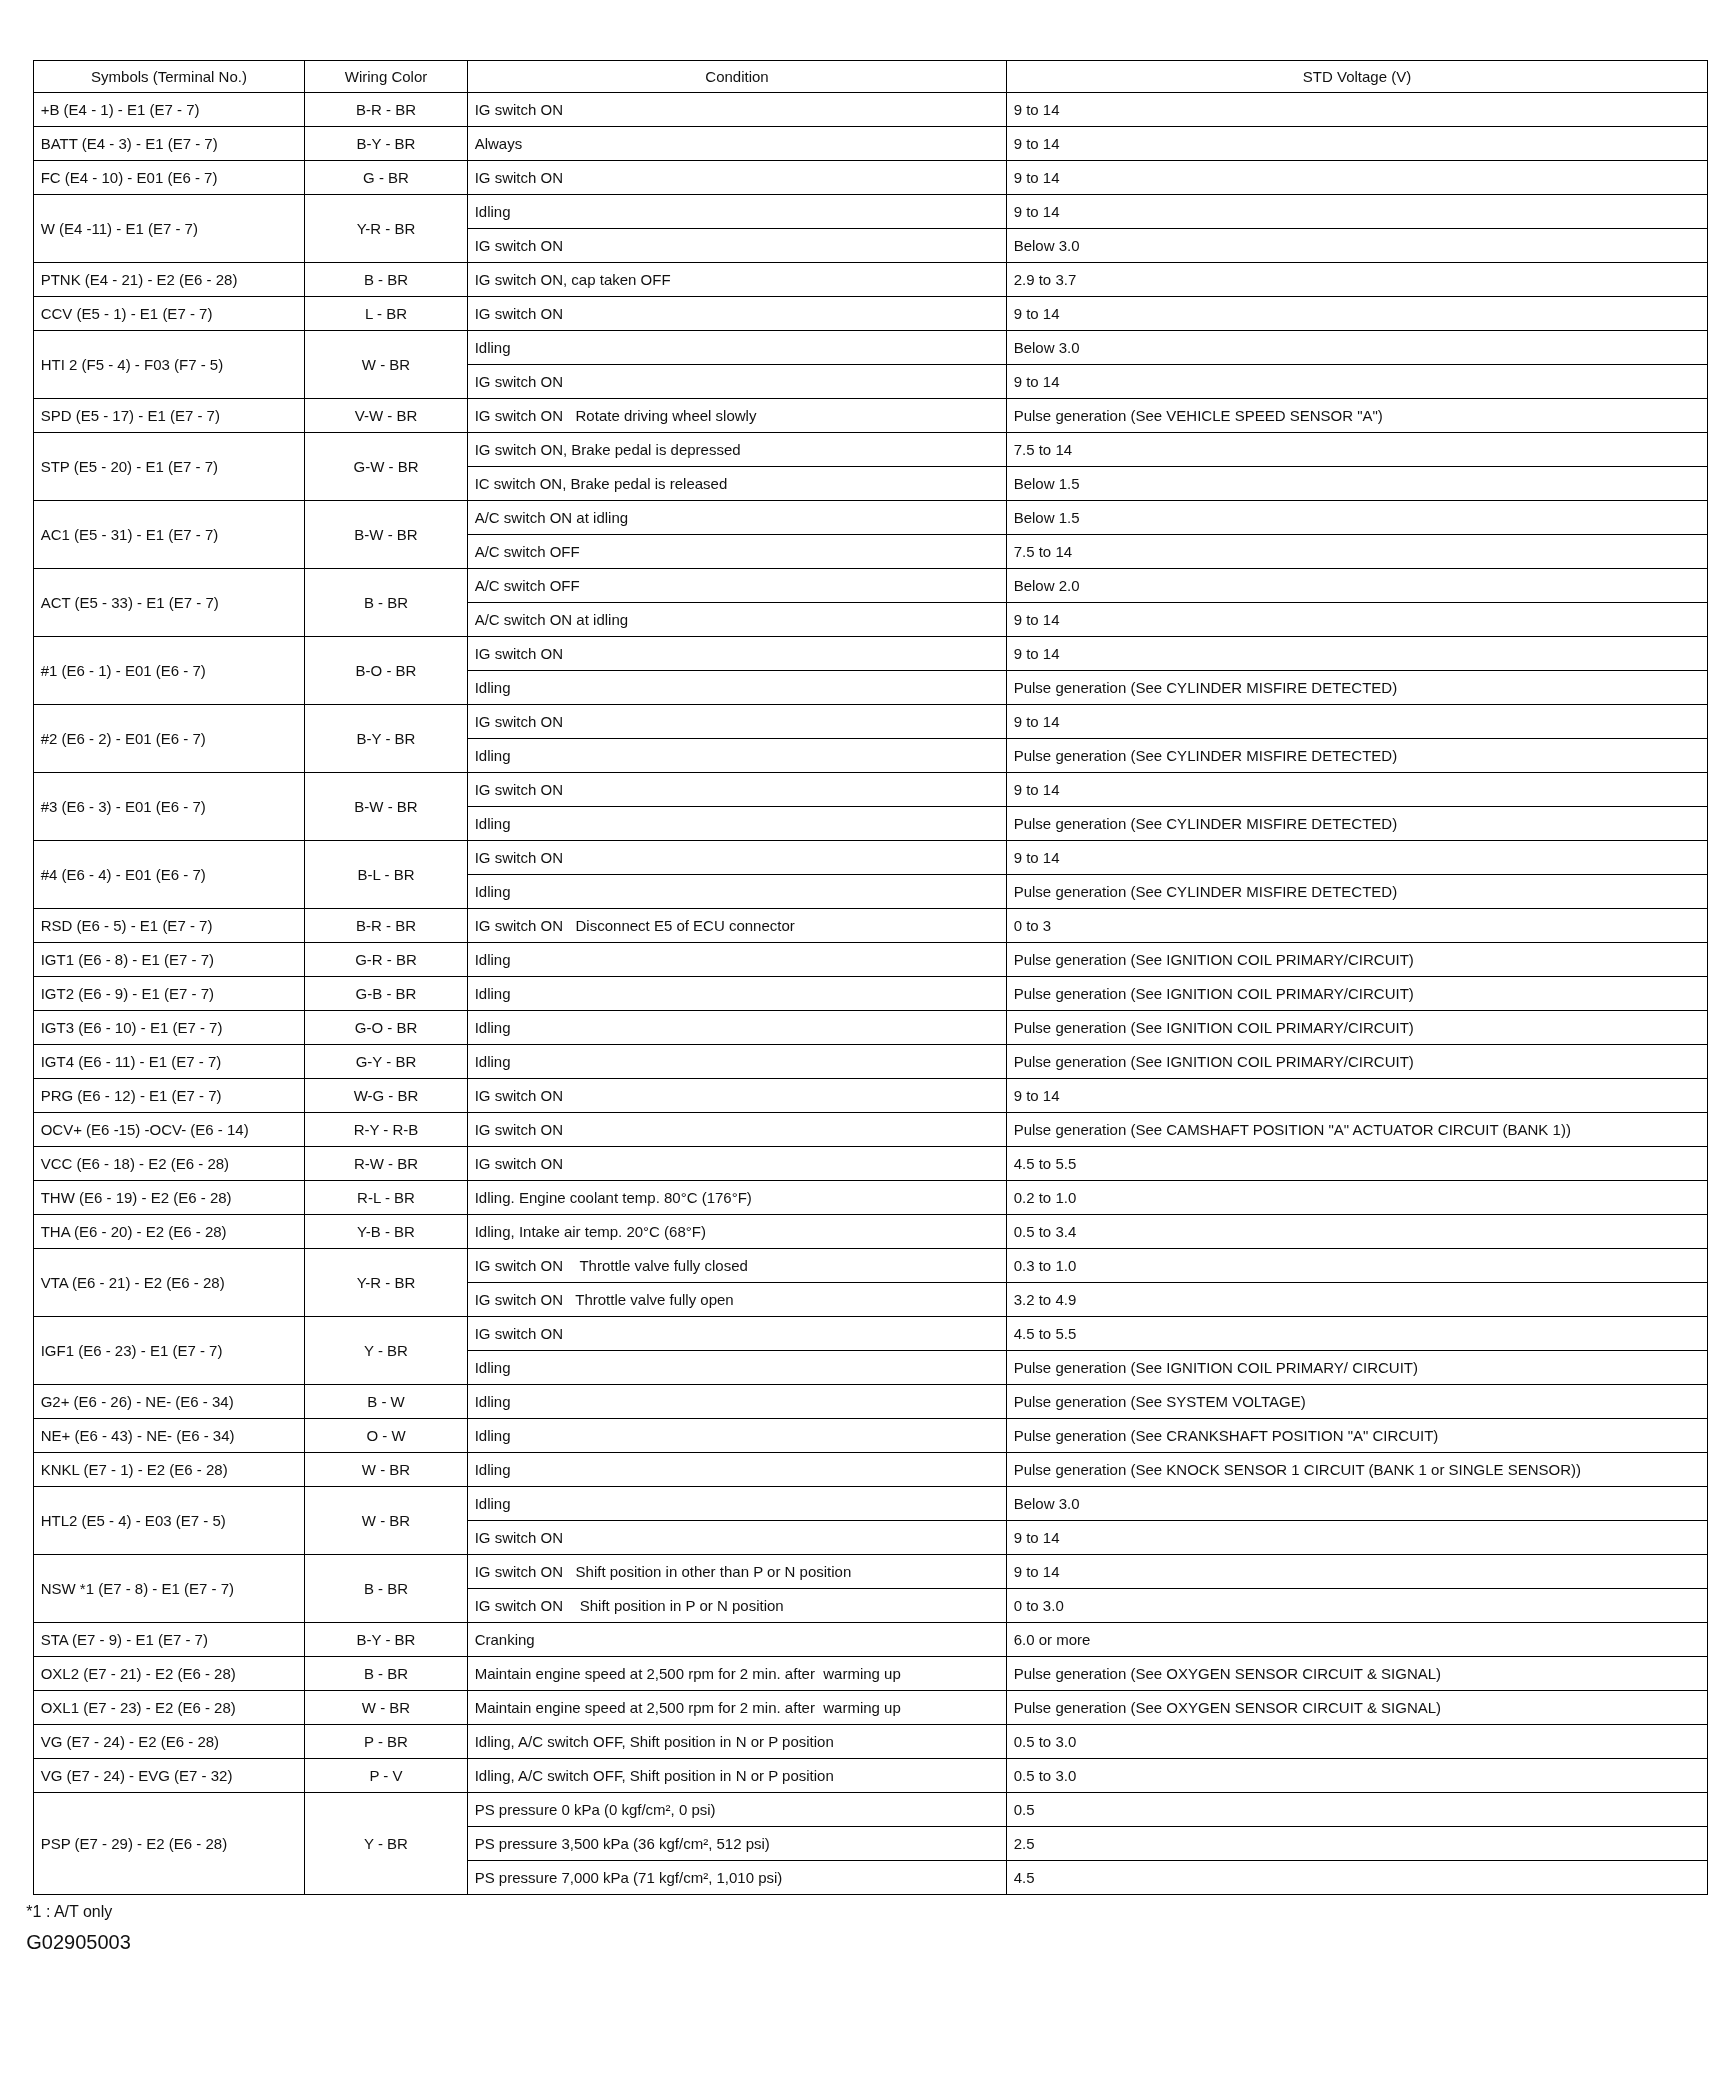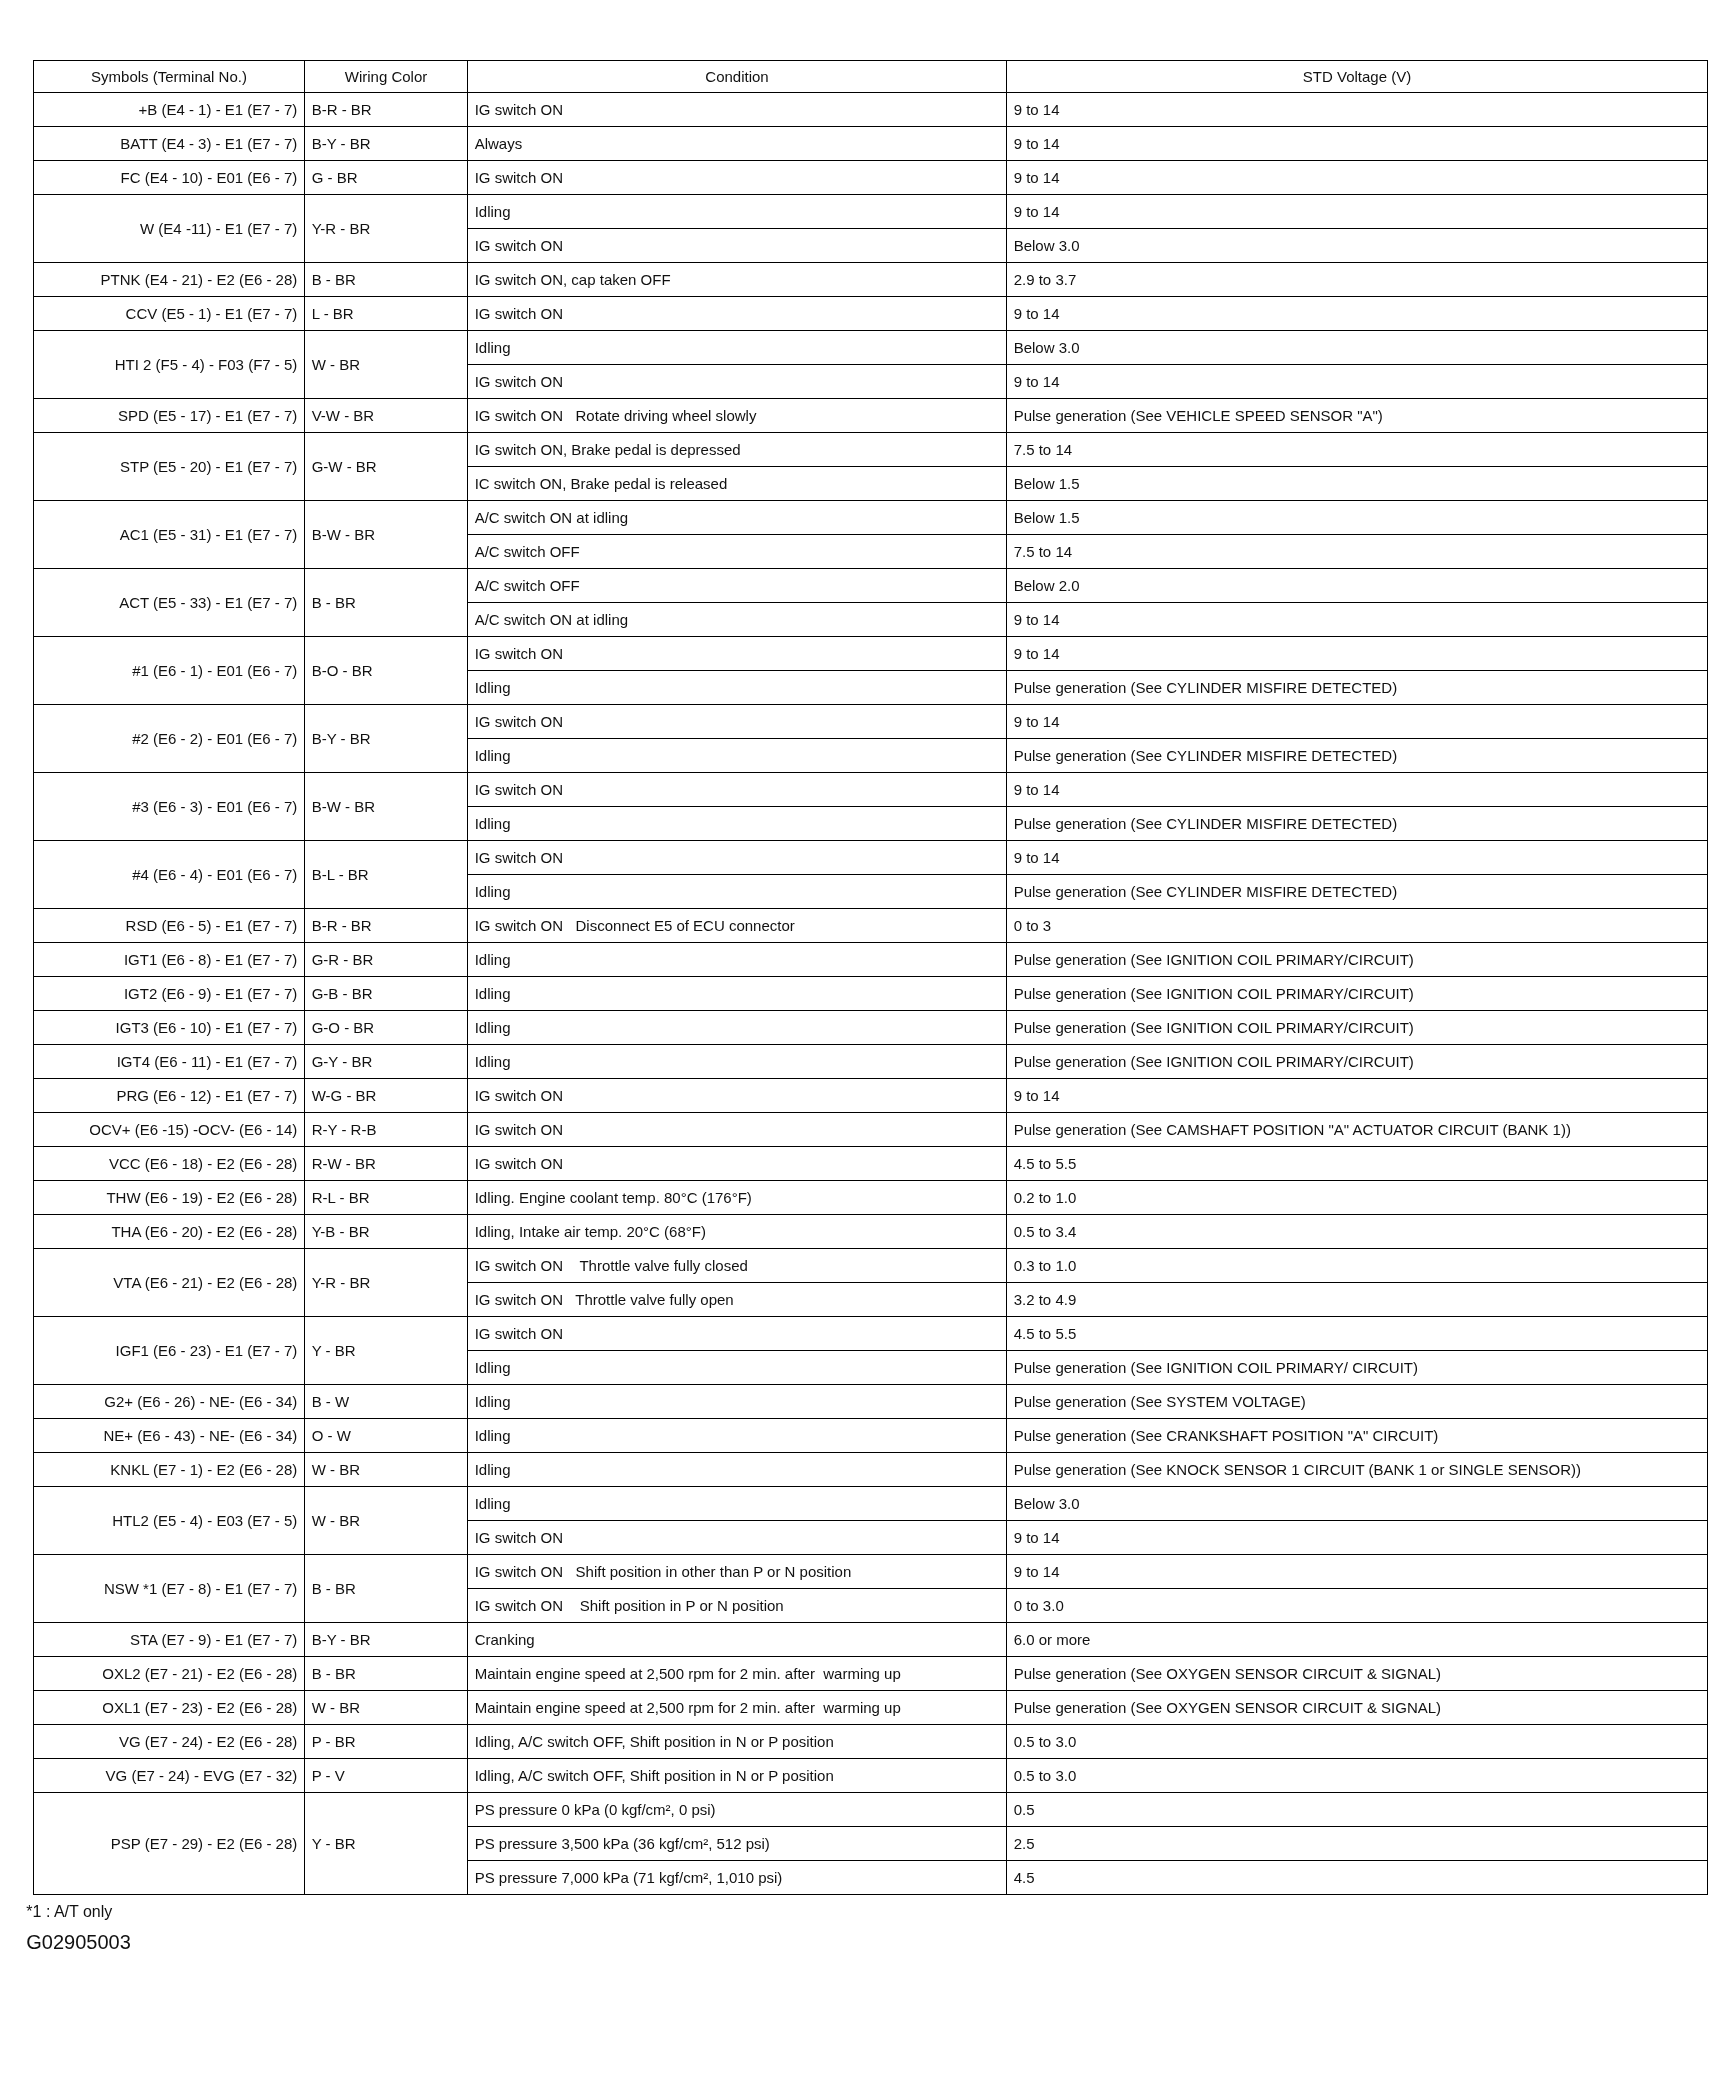--- a/index.html
+++ b/index.html
@@ -34,24 +34,25 @@
   }
   table.voltage-table th {
     font-weight: normal;
     text-align: center;
     height: 32px;
   }
   table.voltage-table td {
     height: 34px;
   }
   td.sym {
-    text-align: right;
+    text-align: left;
     padding-left: 8.3px;
   }
   td.wire {
+    text-align: center;
   }
   td.cond {
     text-align: left;
     white-space: pre-wrap;
     padding-left: 7.5px;
   }
   td.volt {
     text-align: left;
   }
   .footnote {

